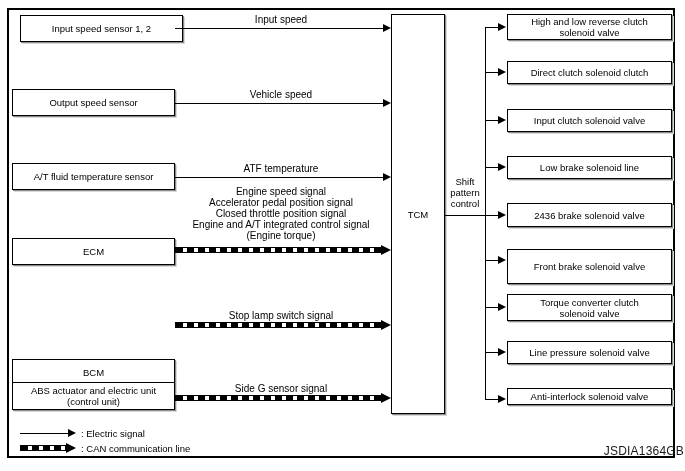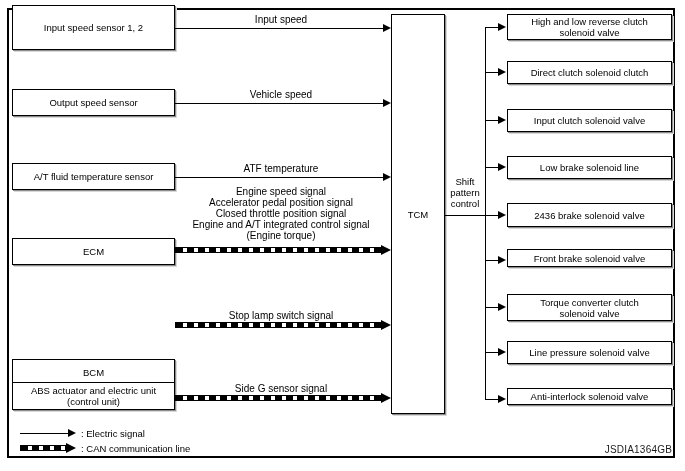--- a/index.html
+++ b/index.html
@@ -25,29 +25,29 @@
   .canbar{
     position:absolute;height:6px;border:1px solid #000;
     background:repeating-linear-gradient(90deg,#000 0 7px,#fff 7px 11px);
   }
   .sig{
     position:absolute;left:175px;width:212px;text-align:center;
     font-size:10px;line-height:11px;white-space:pre-line;
   }
   .shiftlbl{position:absolute;left:446px;top:176px;width:38px;text-align:center;font-size:9.5px;line-height:11px;white-space:pre-line;}
   .legtext{position:absolute;font-size:9.5px;line-height:11px;}
-  .figcode{position:absolute;left:552px;top:444px;width:120px;text-align:right;font-size:10px;letter-spacing:.2px;color:#1a1a1a;}
+  .figcode{position:absolute;left:564px;top:444px;width:120px;text-align:right;font-size:12px;letter-spacing:.2px;color:#1a1a1a;}
 </style>
 </head>
 <body>
 
 <div class="canvas">
   <div class="frame"></div>
 
-  <div class="box lbox" style="top:5px;height:45px;">Input speed sensor 1, 2</div>
+  <div class="box lbox" style="top:15px;height:27px;margin-left:8px;">Input speed sensor 1, 2</div>
   <div class="box lbox" style="top:89px;height:27px;">Output speed sensor</div>
   <div class="box lbox" style="top:163px;height:27px;">A/T fluid temperature sensor</div>
   <div class="box lbox" style="top:238px;height:27px;">ECM</div>
   <div class="box lbox" style="top:312px;height:26px;margin-top:47px;">BCM</div>
   <div class="box lbox" style="top:382px;height:28px;">ABS actuator and electric unit
 (control unit)</div>
 
   <div class="sig" style="top:14px;">Input speed</div>
   <div class="sig" style="top:89px;">Vehicle speed</div>
   <div class="sig" style="top:163px;">ATF temperature</div>
@@ -98,21 +98,21 @@
   <div class="ah" style="left:498px;top:348px;"></div>
   <div class="hline" style="left:485px;top:399px;width:13px;"></div>
   <div class="ah" style="left:498px;top:395px;"></div>
 
   <div class="box rbox" style="top:14px;height:26px;">High and low reverse clutch
 solenoid valve</div>
   <div class="box rbox" style="top:61px;height:23px;">Direct clutch solenoid clutch</div>
   <div class="box rbox" style="top:109px;height:23px;">Input clutch solenoid valve</div>
   <div class="box rbox" style="top:156px;height:23px;">Low brake solenoid line</div>
   <div class="box rbox" style="top:203px;height:24px;">2436 brake solenoid valve</div>
-  <div class="box rbox" style="top:249px;height:18px;">Front brake solenoid valve</div>
+  <div class="box rbox" style="top:249px;height:35px;">Front brake solenoid valve</div>
   <div class="box rbox" style="top:294px;height:27px;">Torque converter clutch
 solenoid valve</div>
   <div class="box rbox" style="top:341px;height:23px;">Line pressure solenoid valve</div>
   <div class="box rbox" style="top:388px;height:17px;">Anti-interlock solenoid valve</div>
 
   <div class="hline" style="left:20px;top:433px;width:48px;"></div>
   <div class="ah" style="left:68px;top:429px;"></div>
   <div class="legtext" style="left:81px;top:428px;">: Electric signal</div>
   <div class="canbar" style="left:20px;top:445px;width:46px;"></div>
   <div class="ahc" style="left:66px;top:443px;"></div>

